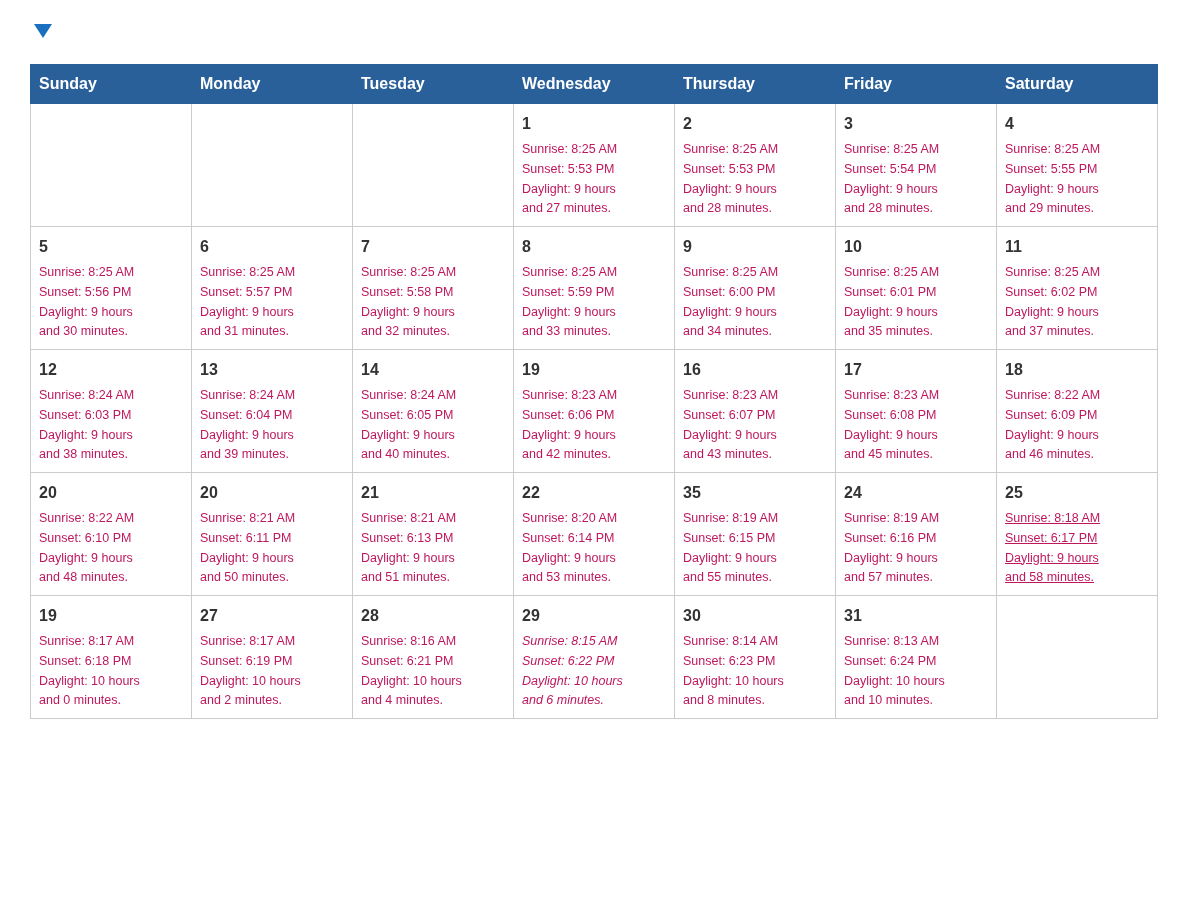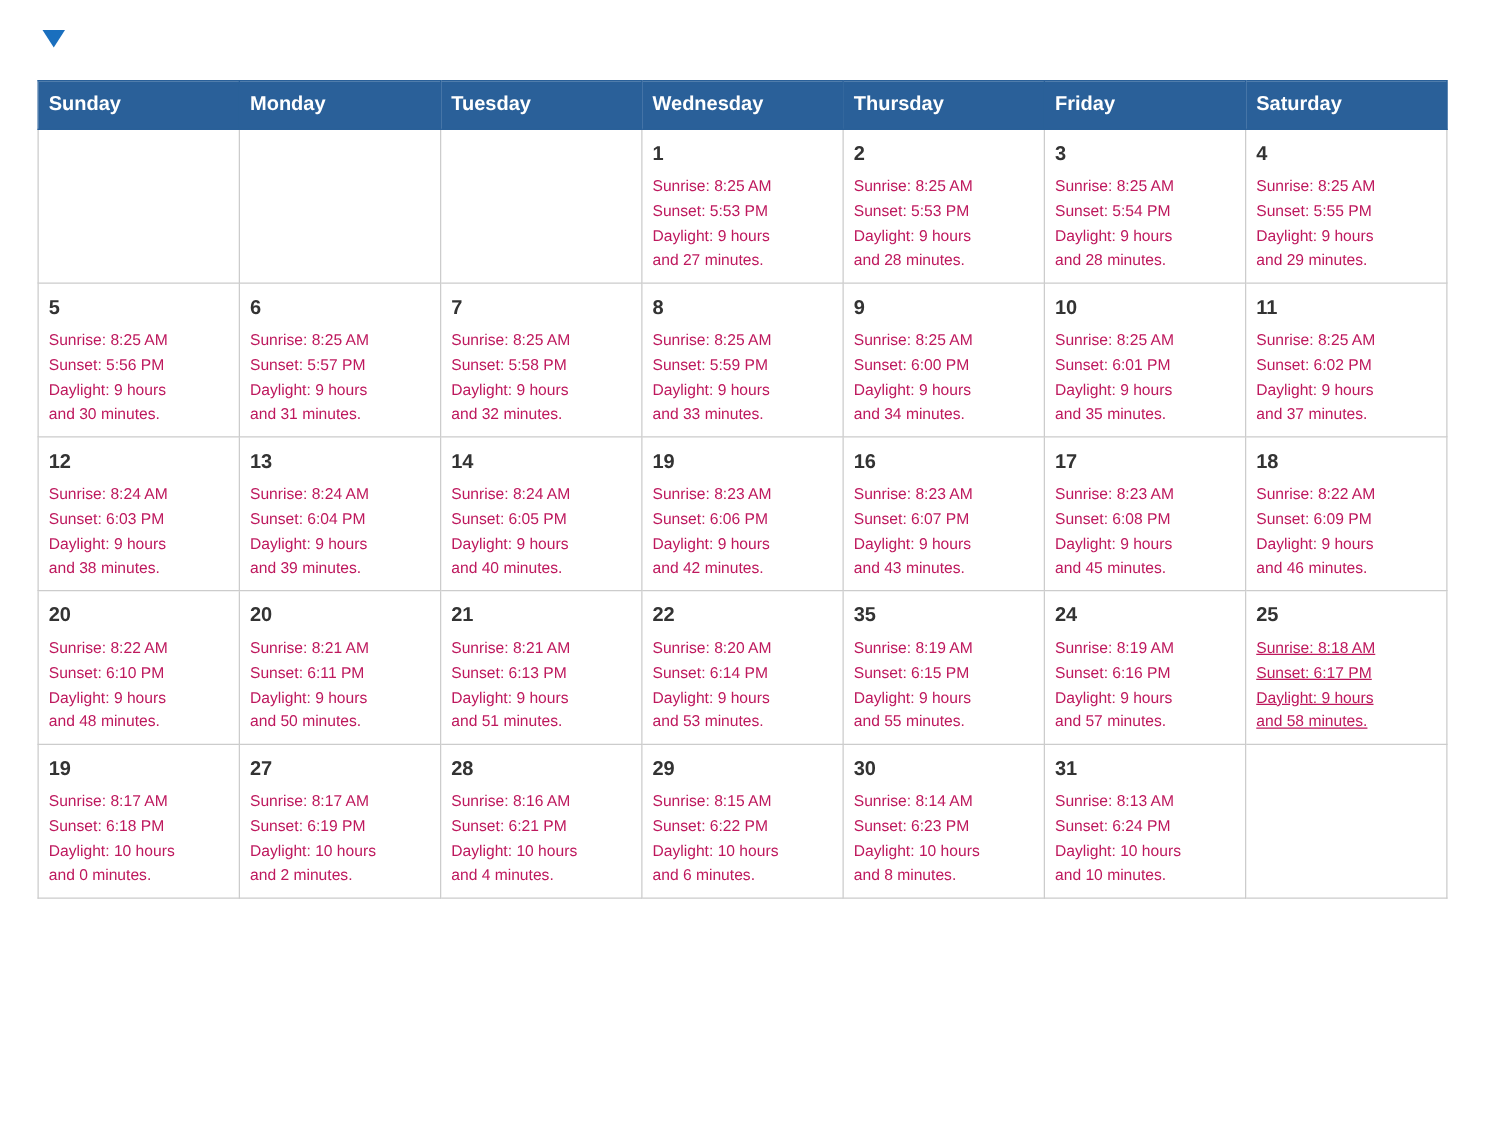--- a/index.html
+++ b/index.html
@@ -242,21 +242,21 @@
 Daylight: 10 hours
 and 0 minutes.</span></td>
         <td><span class="day-number">27</span><span class="day-info" style="white-space: pre-line;">Sunrise: 8:17 AM
 Sunset: 6:19 PM
 Daylight: 10 hours
 and 2 minutes.</span></td>
         <td><span class="day-number">28</span><span class="day-info" style="white-space: pre-line;">Sunrise: 8:16 AM
 Sunset: 6:21 PM
 Daylight: 10 hours
 and 4 minutes.</span></td>
-        <td><span class="day-number">29</span><span class="day-info" style="white-space: pre-line;">Sunrise: 8:15 AM
+        <td><span class="day-number">29</span><span class="day-info" style="white-space: pre-line; font-style: italic;">Sunrise: 8:15 AM
 Sunset: 6:22 PM
 Daylight: 10 hours
 and 6 minutes.</span></td>
         <td><span class="day-number">30</span><span class="day-info" style="white-space: pre-line; text-align: center;">Sunrise: 8:14 AM
 Sunset: 6:23 PM
 Daylight: 10 hours
 and 8 minutes.</span></td>
         <td><span class="day-number">31</span><span class="day-info" style="white-space: pre-line;">Sunrise: 8:13 AM
 Sunset: 6:24 PM
 Daylight: 10 hours

